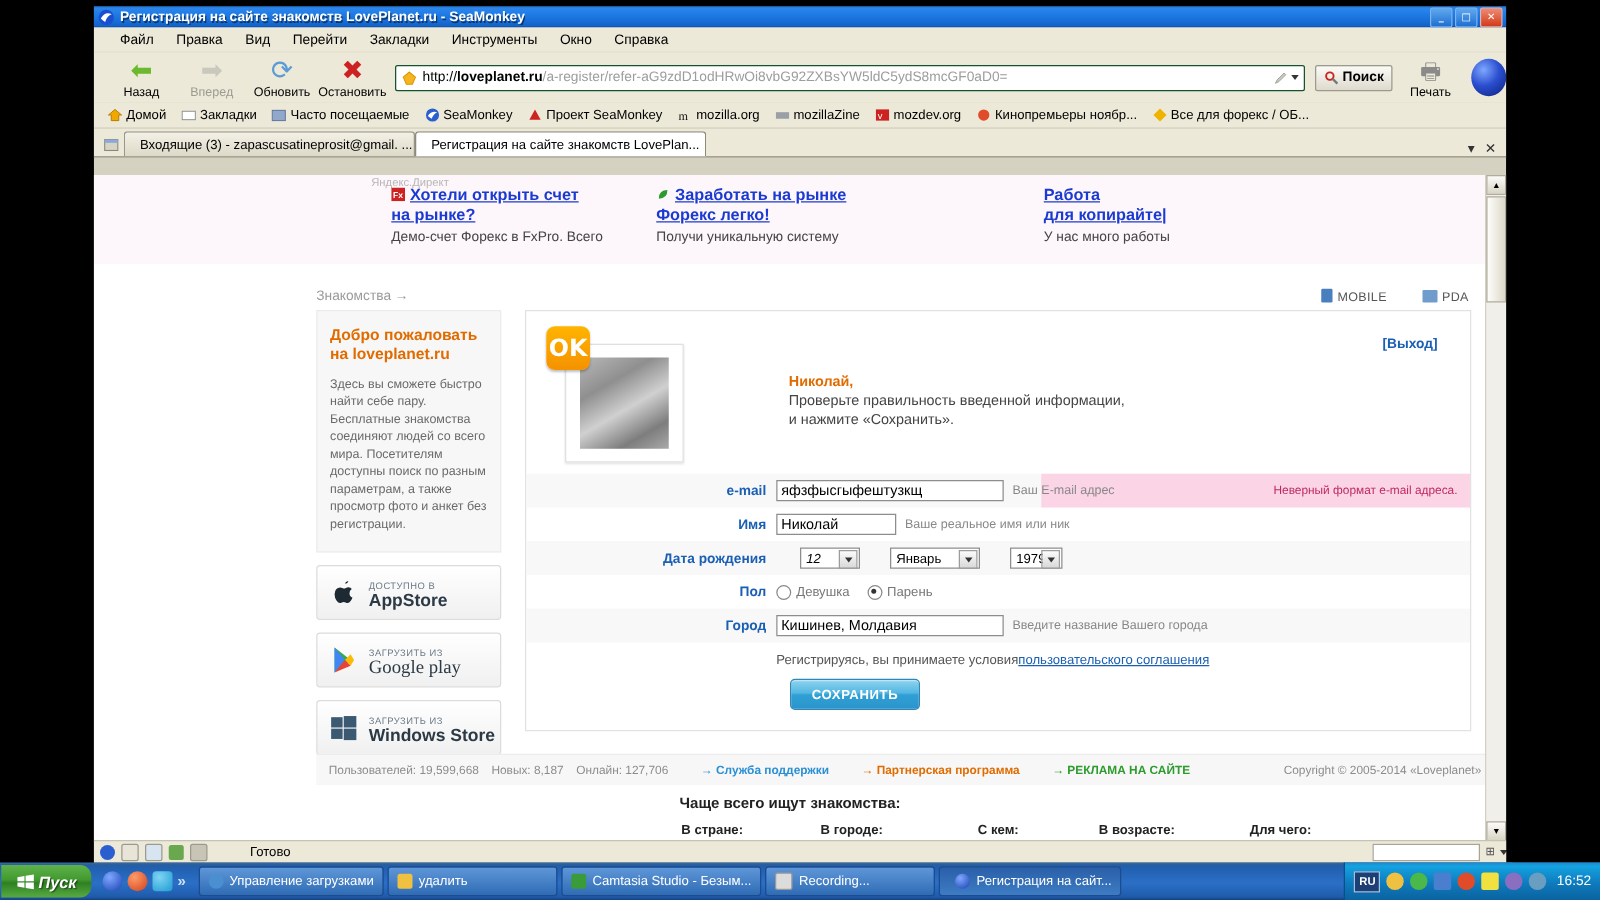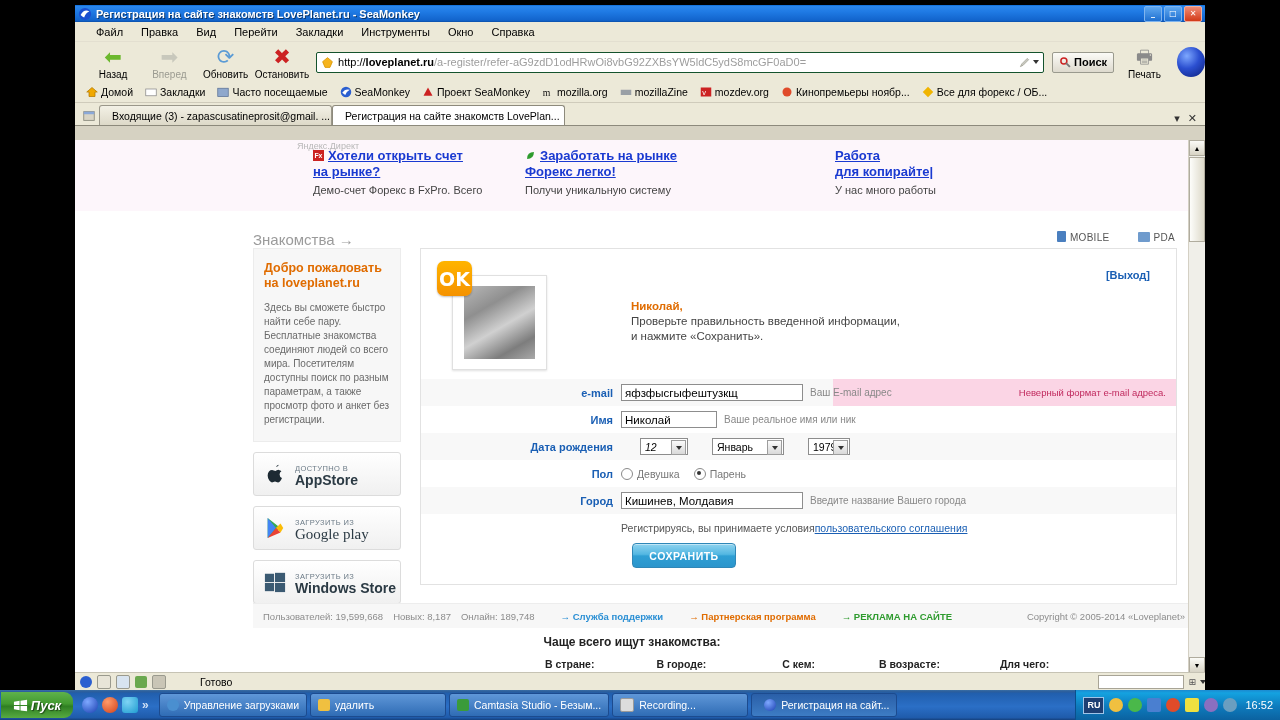--- a/index.html
+++ b/index.html
@@ -94,21 +94,21 @@
   
   .adstrip{position:absolute;left:0;top:0;width:1114px;height:71px;background:#fdf6fb;}
   .adsmall{position:absolute;left:222px;top:1px;font-size:9px;color:#b7b7b7;}
   .adcol{position:absolute;top:8px;font-size:12.5px;}
   .adcol .ttl{color:#1a3ad1;text-decoration:underline;font-weight:bold;font-size:13px;line-height:16px;
     display:block;}
   .adcol .sub{color:#444;font-size:11px;margin-top:4px;display:block;}
   .adico{width:11px;height:11px;display:inline-block;vertical-align:-1px;margin-right:4px;}
 
   
-  .znak{position:absolute;left:178px;top:226px;font-size:15px;color:#9b9b9b;}
+  .znak{position:absolute;left:178px;top:226px;font-size:11px;color:#9b9b9b;}
   .mobilepda{position:absolute;right:14px;top:226px;display:flex;gap:28px;font-size:10px;color:#555;align-items:center;}
   .mobilepda b{font-weight:normal;letter-spacing:.3px;}
   .mp-ico{width:9px;height:11px;background:#4a7fbf;border-radius:1px;display:inline-block;margin-right:4px;vertical-align:-1px;}
   .mp-ico2{width:12px;height:10px;background:#6f9bcd;border-radius:1px;display:inline-block;margin-right:4px;vertical-align:-1px;}
 
   
   .lcol{position:absolute;left:178px;top:243px;width:148px;}
   .welcome{background:#f7f7f7;border:1px solid #ececec;padding:12px 10px 14px 10px;}
   .welcome h3{margin:0 0 10px 0;font-size:12.5px;color:#e06c00;line-height:15px;font-weight:bold;}
   .welcome p{margin:0;font-size:10px;color:#6a6a6a;line-height:14px;}
@@ -538,21 +538,21 @@
 
           <div style="position:absolute;left:211px;top:294px;width:102px;height:23px;border-radius:4px;
                       background:linear-gradient(to bottom,#8fd3ef 0%,#53b7e2 45%,#2f9fd4 52%,#2b95cc 100%);
                       border:1px solid #2f87b7;color:#fff;font-weight:bold;font-size:10.5px;letter-spacing:.5px;
                       display:flex;align-items:center;justify-content:center;box-shadow:inset 0 1px 0 rgba(255,255,255,.45);">СОХРАНИТЬ</div>
         </div>
 
         <div class="sitefoot" style="top:463px;">
           <span class="stats">Пользователей: 19,599,668</span>
           <span class="stats" style="margin-left:10px;">Новых: 8,187</span>
-          <span class="stats" style="margin-left:10px;">Онлайн: 189,748</span>
+          <span class="stats" style="margin-left:10px;">Онлайн: 127,706</span>
           <span class="lk" style="color:#2a8fd4;">→ Служба поддержки</span>
           <span class="lk" style="color:#e06c00;">→ Партнерская программа</span>
           <span class="lk" style="color:#2e9b2e;">→ РЕКЛАМА НА САЙТЕ</span>
           <span class="cp">Copyright © 2005-2014 «Loveplanet»</span>
         </div>
 
         <div class="seek" style="top:495px;">Чаще всего ищут знакомства:</div>
         <div class="seekhdr" style="top:518px;">
           <span style="margin-left:470px;">В стране:</span>
           <span style="margin-left:62px;">В городе:</span>

